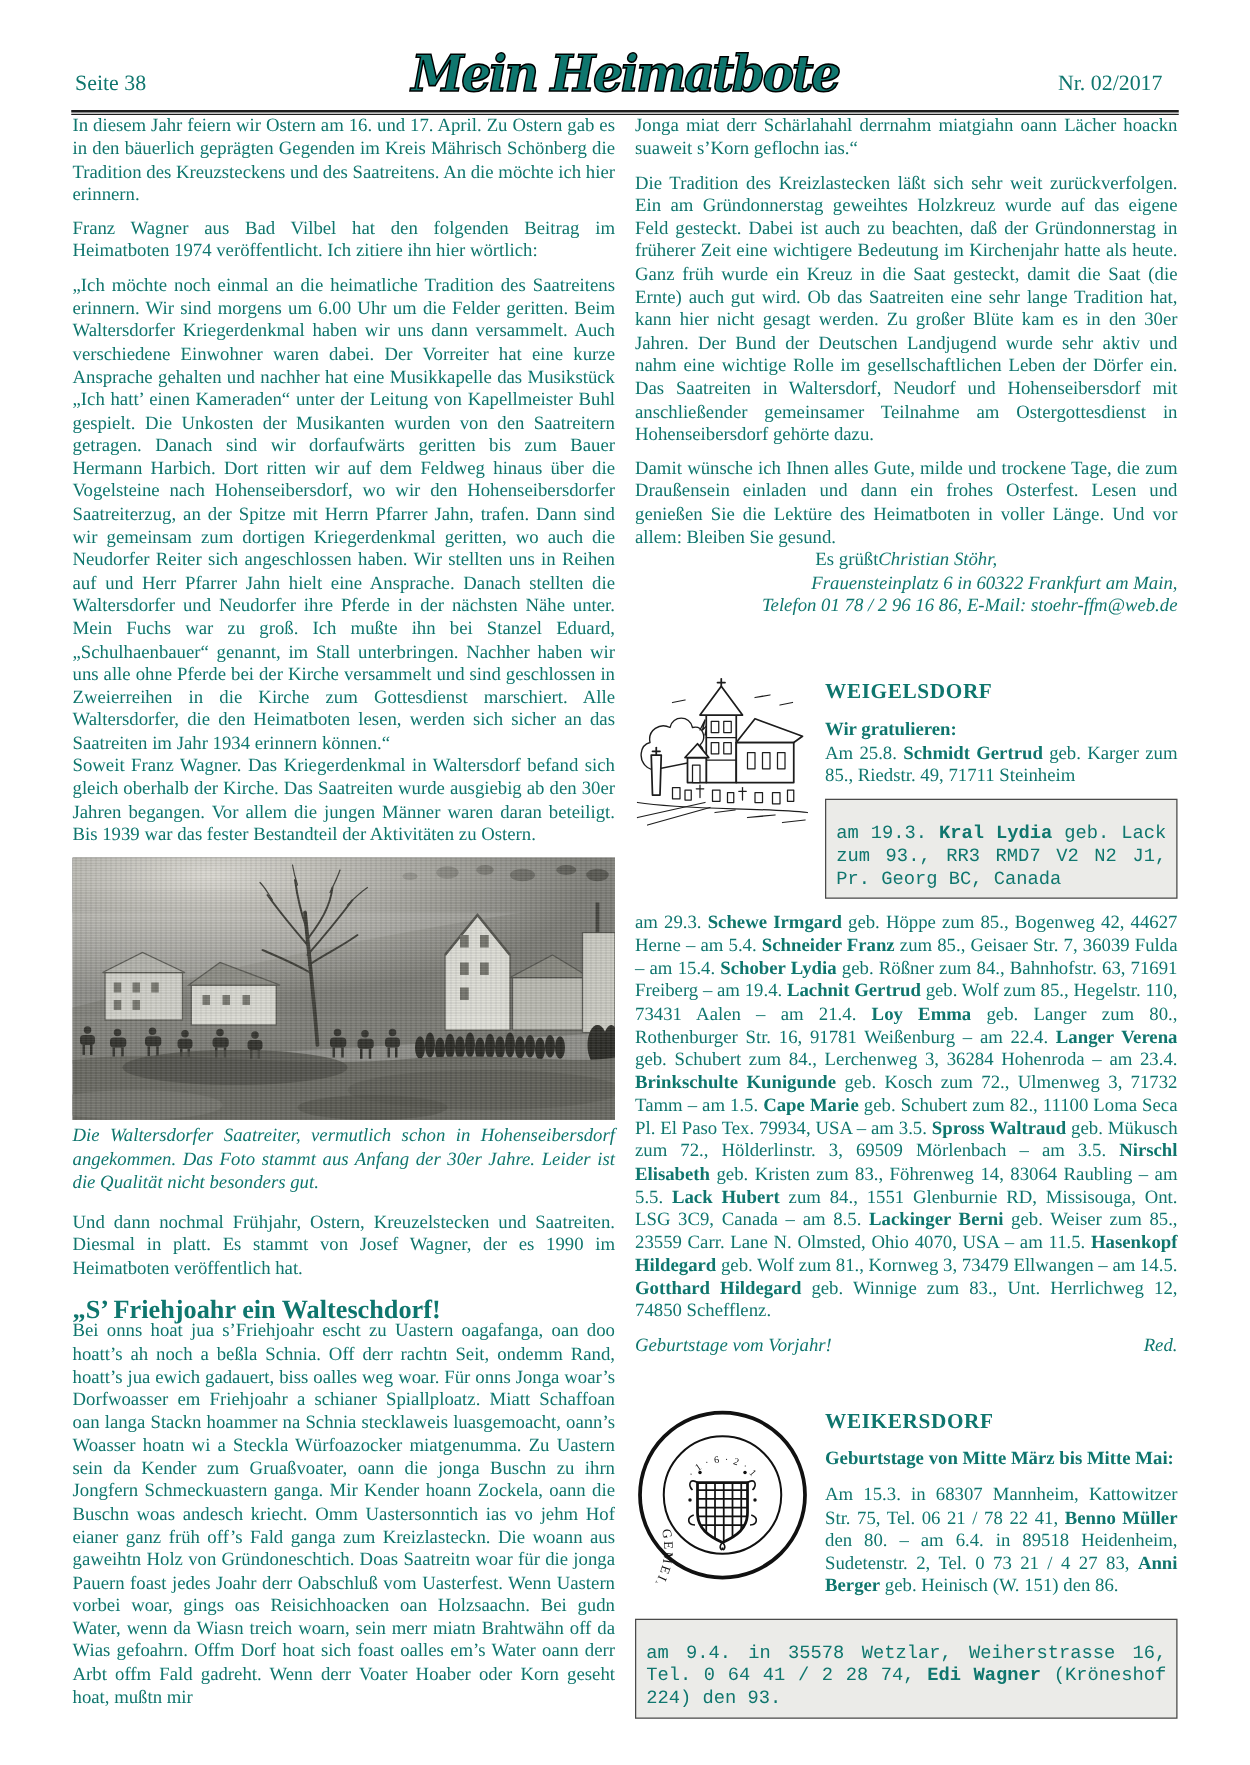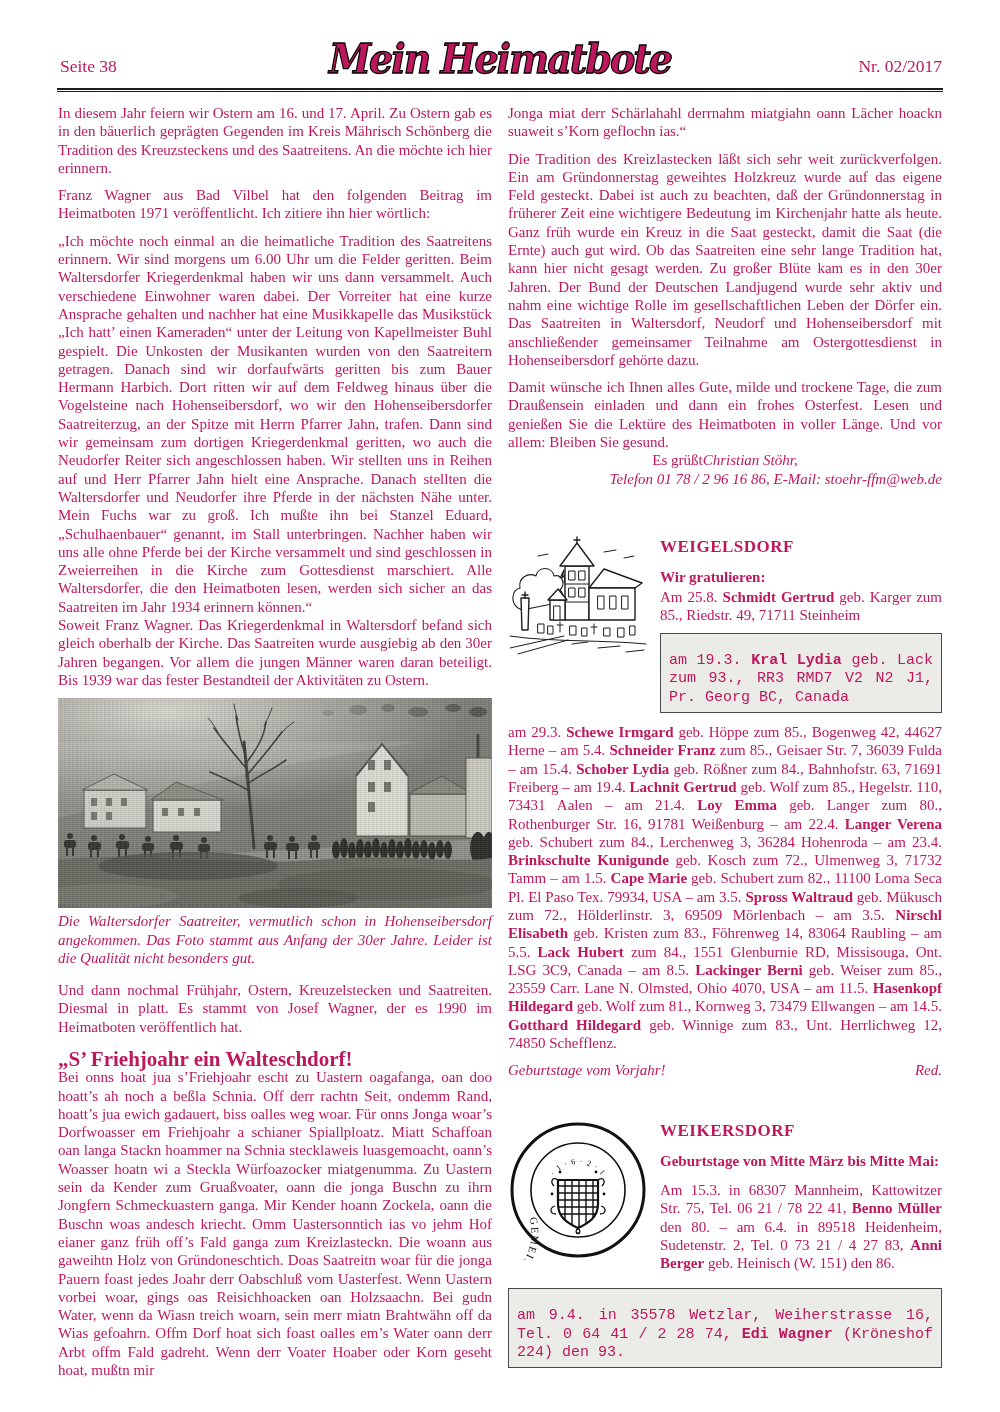--- a/index.html
+++ b/index.html
@@ -1,29 +1,29 @@
 <!DOCTYPE html>
 <html lang="de"><head>
 <meta charset="utf-8">
 <style>
   html,body{margin:0;padding:0;background:#f2f2f0;}
   .page{position:relative;width:1000px;height:1412px;margin:0 auto;background:#ffffff;
-        font-family:"Liberation Serif",serif;color:#be185d;overflow:hidden;}
+        font-family:"Liberation Serif",serif;color:#0f766e;overflow:hidden;}
 
   
   .hdr-left{position:absolute;left:60px;top:56px;font-size:17.5px;}
-  .hdr-right{position:absolute;right:58px;top:56px;font-size:17.5px;}
+  .hdr-right{position:absolute;right:70px;top:56px;font-size:17.5px;}
   .masthead{position:absolute;left:0;top:36px;width:100%;text-align:center;
             font-family:"DejaVu Serif",serif;font-size:38px;font-weight:bold;font-style:italic;
             letter-spacing:-2px;-webkit-text-stroke:1.2px #000;transform:scaleY(1.06);}
   .hdr-rule{position:absolute;left:57px;right:57px;top:88px;height:1px;
             border-top:2.5px solid #1c1c1c;border-bottom:1px solid #1c1c1c;}
 
   
-  .col{position:absolute;top:104px;width:434px;font-size:15px;line-height:18.3px;text-align:justify;}
+  .col{position:absolute;top:92px;width:434px;font-size:15px;line-height:18.3px;text-align:justify;}
   .col-left{left:58px;}
   .col-right{left:508px;}
   .col p{margin:0 0 9px 0;}
   .col p.tight{margin-bottom:0;}
 
   .photo{position:relative;width:434px;height:210px;margin:6px 0 4px 0;background:#8f8f8a;}
   .photo::after{content:"";position:absolute;inset:0;pointer-events:none;
     background:repeating-linear-gradient(0deg,rgba(255,255,255,.05) 0 1px,rgba(0,0,0,.05) 1px 2px),
                repeating-linear-gradient(90deg,rgba(255,255,255,.03) 0 2px,rgba(0,0,0,.04) 2px 4px);}
   .caption{font-style:italic;margin:4px 0 14px 0 !important;}
@@ -55,21 +55,21 @@
 
 <div class="page">
 
   <div class="hdr-left">Seite 38</div>
   <div class="masthead">Mein Heimatbote</div>
   <div class="hdr-right">Nr. 02/2017</div>
   <div class="hdr-rule"></div>
 
   <div class="col col-left">
     <p>In diesem Jahr feiern wir Ostern am 16. und 17. April. Zu Ostern gab es in den bäuerlich geprägten Gegenden im Kreis Mährisch Schönberg die Tradition des Kreuzsteckens und des Saatreitens. An die möchte ich hier erinnern.</p>
-    <p>Franz Wagner aus Bad Vilbel hat den folgenden Beitrag im Heimatboten 1971 veröffentlicht. Ich zitiere ihn hier wörtlich:</p>
+    <p>Franz Wagner aus Bad Vilbel hat den folgenden Beitrag im Heimatboten 1974 veröffentlicht. Ich zitiere ihn hier wörtlich:</p>
     <p class="tight">„Ich möchte noch einmal an die heimatliche Tradition des Saatreitens erinnern. Wir sind morgens um 6.00 Uhr um die Felder geritten. Beim Waltersdorfer Kriegerdenkmal haben wir uns dann versammelt. Auch verschiedene Einwohner waren dabei. Der Vorreiter hat eine kurze Ansprache gehalten und nachher hat eine Musikkapelle das Musikstück „Ich hatt’ einen Kameraden“ unter der Leitung von Kapellmeister Buhl gespielt. Die Unkosten der Musikanten wurden von den Saatreitern getragen. Danach sind wir dorfaufwärts geritten bis zum Bauer Hermann Harbich. Dort ritten wir auf dem Feldweg hinaus über die Vogelsteine nach Hohenseibersdorf, wo wir den Hohenseibersdorfer Saatreiterzug, an der Spitze mit Herrn Pfarrer Jahn, trafen. Dann sind wir gemeinsam zum dortigen Kriegerdenkmal geritten, wo auch die Neudorfer Reiter sich angeschlossen haben. Wir stellten uns in Reihen auf und Herr Pfarrer Jahn hielt eine Ansprache. Danach stellten die Waltersdorfer und Neudorfer ihre Pferde in der nächsten Nähe unter. Mein Fuchs war zu groß. Ich mußte ihn bei Stanzel Eduard, „Schulhaenbauer“ genannt, im Stall unterbringen. Nachher haben wir uns alle ohne Pferde bei der Kirche versammelt und sind geschlossen in Zweierreihen in die Kirche zum Gottesdienst marschiert. Alle Waltersdorfer, die den Heimatboten lesen, werden sich sicher an das Saatreiten im Jahr 1934 erinnern können.“</p>
     <p>Soweit Franz Wagner. Das Kriegerdenkmal in Waltersdorf befand sich gleich oberhalb der Kirche. Das Saatreiten wurde ausgiebig ab den 30er Jahren begangen. Vor allem die jungen Männer waren daran beteiligt. Bis 1939 war das fester Bestandteil der Aktivitäten zu Ostern.</p>
 
     <div class="photo">
       <svg width="434" height="210" viewBox="0 0 434 210" xmlns="http://www.w3.org/2000/svg">
         <defs>
           <linearGradient id="gHill" x1="0" y1="0" x2="1" y2="1">
             <stop offset="0" stop-color="#8a8a84"></stop>
               <stop offset="1" stop-color="#72726c"></stop>
           </linearGradient>
@@ -211,20 +211,21 @@
   <div class="col col-right">
     <p>Jonga miat derr Schärlahahl derrnahm miatgiahn oann Lächer hoackn suaweit s’Korn geflochn ias.“</p>
     <p>Die Tradition des Kreizlastecken läßt sich sehr weit zurückverfolgen. Ein am Gründonnerstag geweihtes Holzkreuz wurde auf das eigene Feld gesteckt. Dabei ist auch zu beachten, daß der Gründonnerstag in früherer Zeit eine wichtigere Bedeutung im Kirchenjahr hatte als heute. Ganz früh wurde ein Kreuz in die Saat gesteckt, damit die Saat (die Ernte) auch gut wird. Ob das Saatreiten eine sehr lange Tradition hat, kann hier nicht gesagt werden. Zu großer Blüte kam es in den 30er Jahren. Der Bund der Deutschen Landjugend wurde sehr aktiv und nahm eine wichtige Rolle im gesellschaftlichen Leben der Dörfer ein. Das Saatreiten in Waltersdorf, Neudorf und Hohenseibersdorf mit anschließender gemeinsamer Teilnahme am Ostergottesdienst in Hohenseibersdorf gehörte dazu.</p>
     <p class="tight">Damit wünsche ich Ihnen alles Gute, milde und trockene Tage, die zum Draußensein einladen und dann ein frohes Osterfest. Lesen und genießen Sie die Lektüre des Heimatboten in voller Länge. Und vor allem: Bleiben Sie gesund.</p>
 
     <div class="sig-line">
       <span>Es grüßt</span>
       <span class="sig-name">Christian Stöhr,</span>
     </div>
     <div class="sig-block">
+      <div>Frauensteinplatz 6 in 60322 Frankfurt am Main,</div>
       <div>Telefon 01 78 / 2 96 16 86, E-Mail: stoehr-ffm@web.de</div>
     </div>
 
     <div class="section">
       <div class="sect-art">
         <svg width="140" height="122" viewBox="0 0 140 122" xmlns="http://www.w3.org/2000/svg">
           <g stroke="#1d1d1d" fill="#ffffff" stroke-width="1.4" stroke-linecap="round" stroke-linejoin="round">
 
             <path d="M10,72 C2,66 4,54 12,52 C10,42 20,36 28,40 C30,30 44,30 46,40 C54,38 58,48 52,54 C58,60 52,70 44,68 L14,74 Z" fill="#ffffff" stroke-width="1.1"></path>
             <path d="M52,42 L56,34 L54,42 L58,38 L56,46 L60,42 L58,52 L62,48 L60,60 L58,76" fill="none" stroke-width="1.1"></path>

